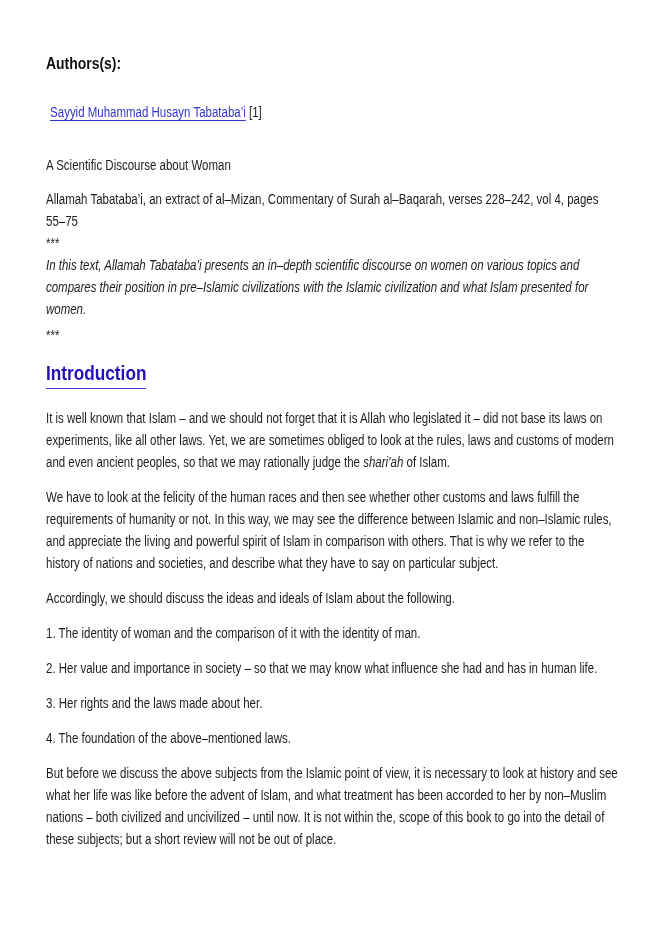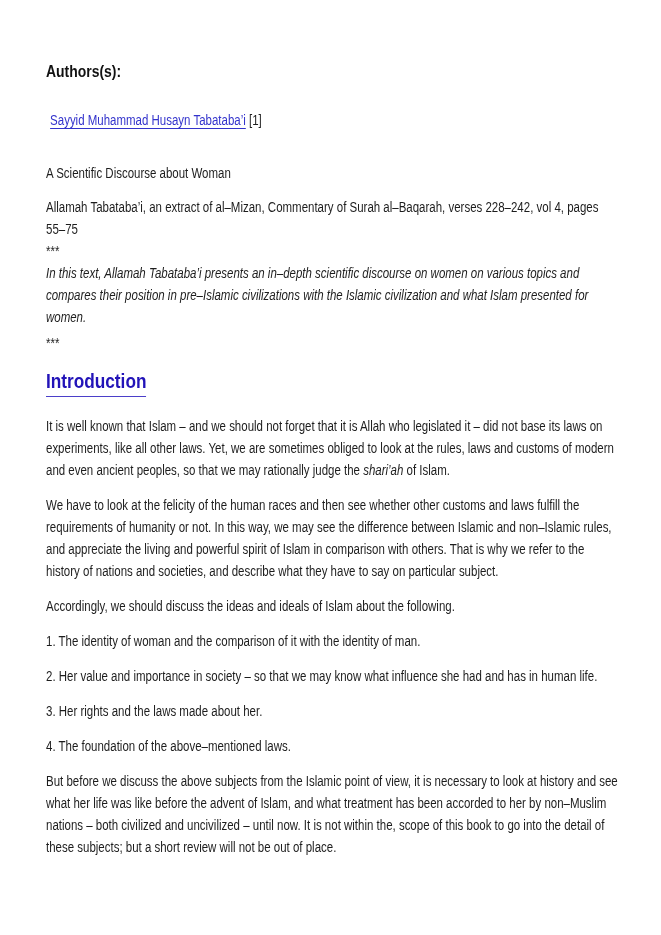--- a/index.html
+++ b/index.html
@@ -13,21 +13,20 @@
     background: #ffffff;
     font-family: "Liberation Sans", "DejaVu Sans", sans-serif;
     color: #1d1d1d;
   }
   .page {
     box-sizing: border-box;
     width: 661px;
     height: 927px;
     padding: 54px 0 0 46px;
     background: #ffffff;
-    margin-top: 8px;
   }
   
   .content {
     width: 700px;
     transform: scaleX(0.82);
     transform-origin: 0 0;
   }
   .authors-label {
     font-size: 17px;
     line-height: 20px;

